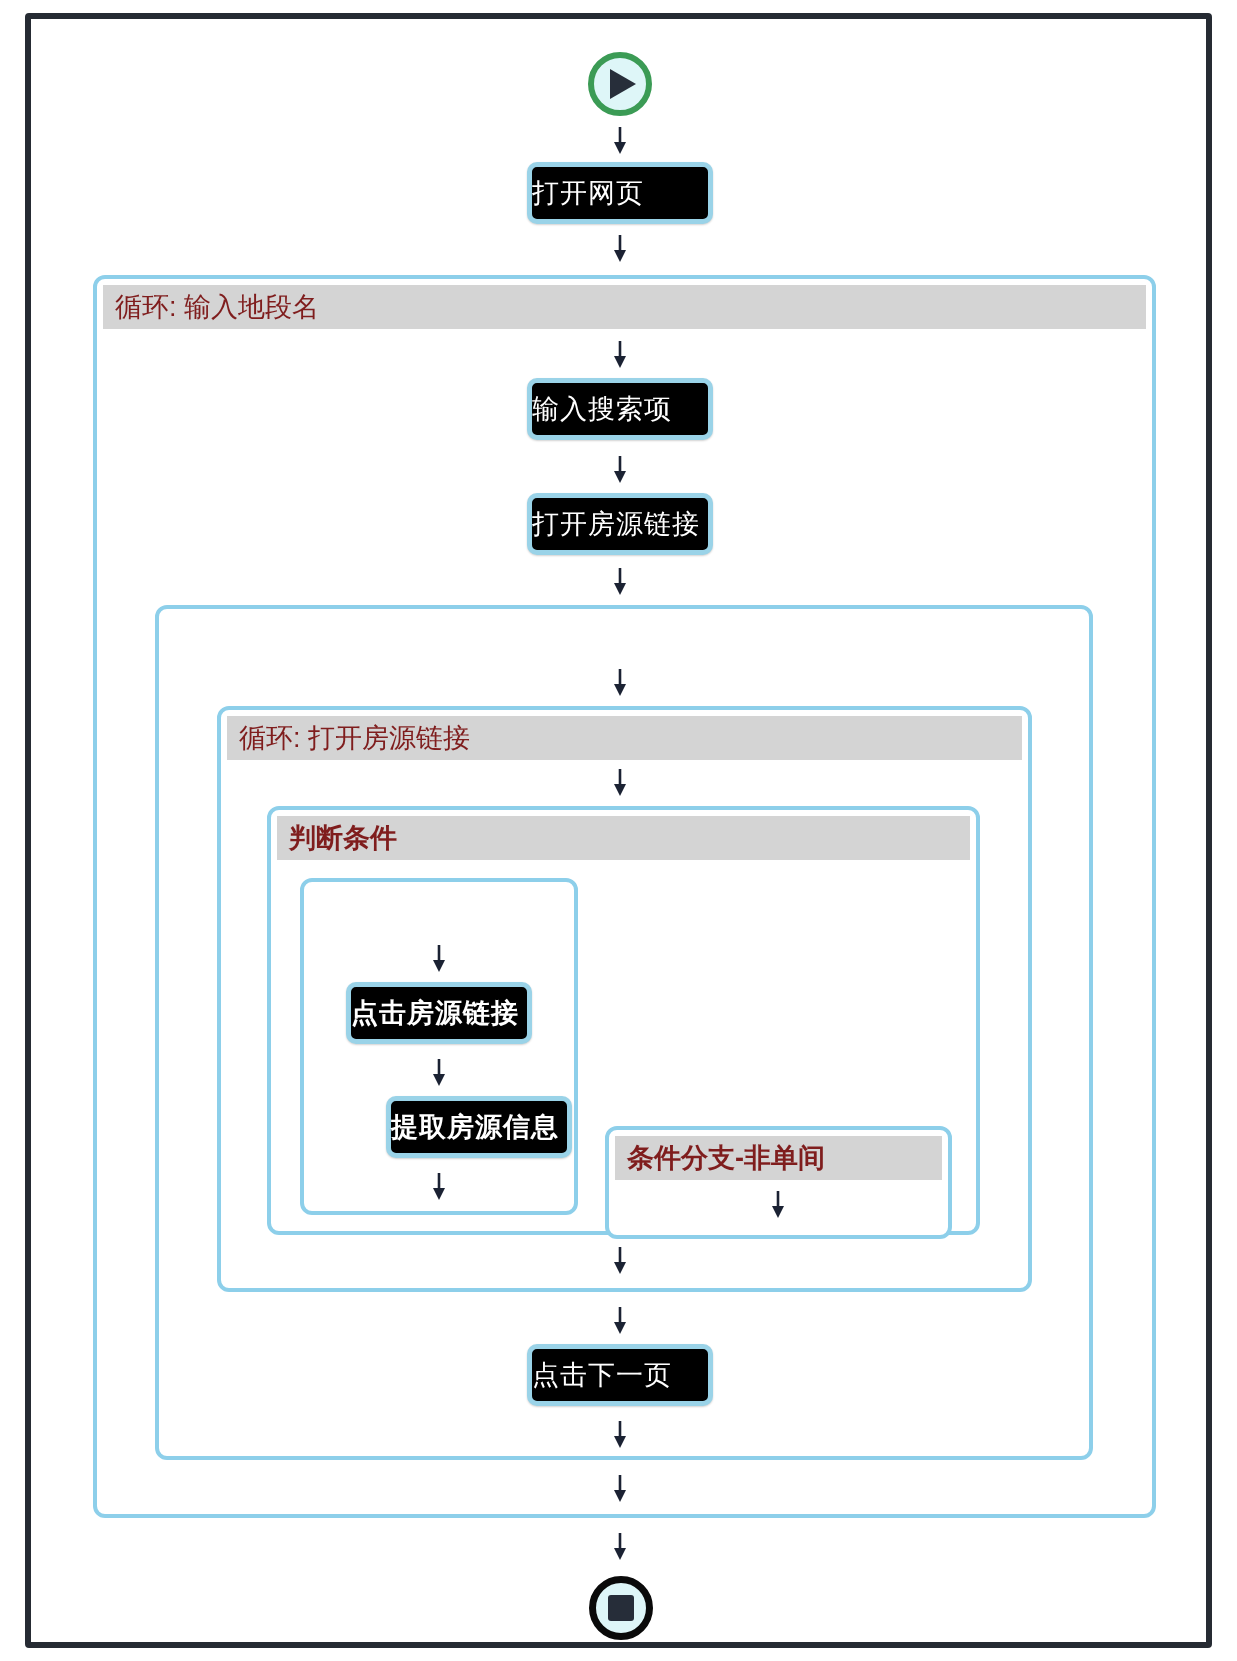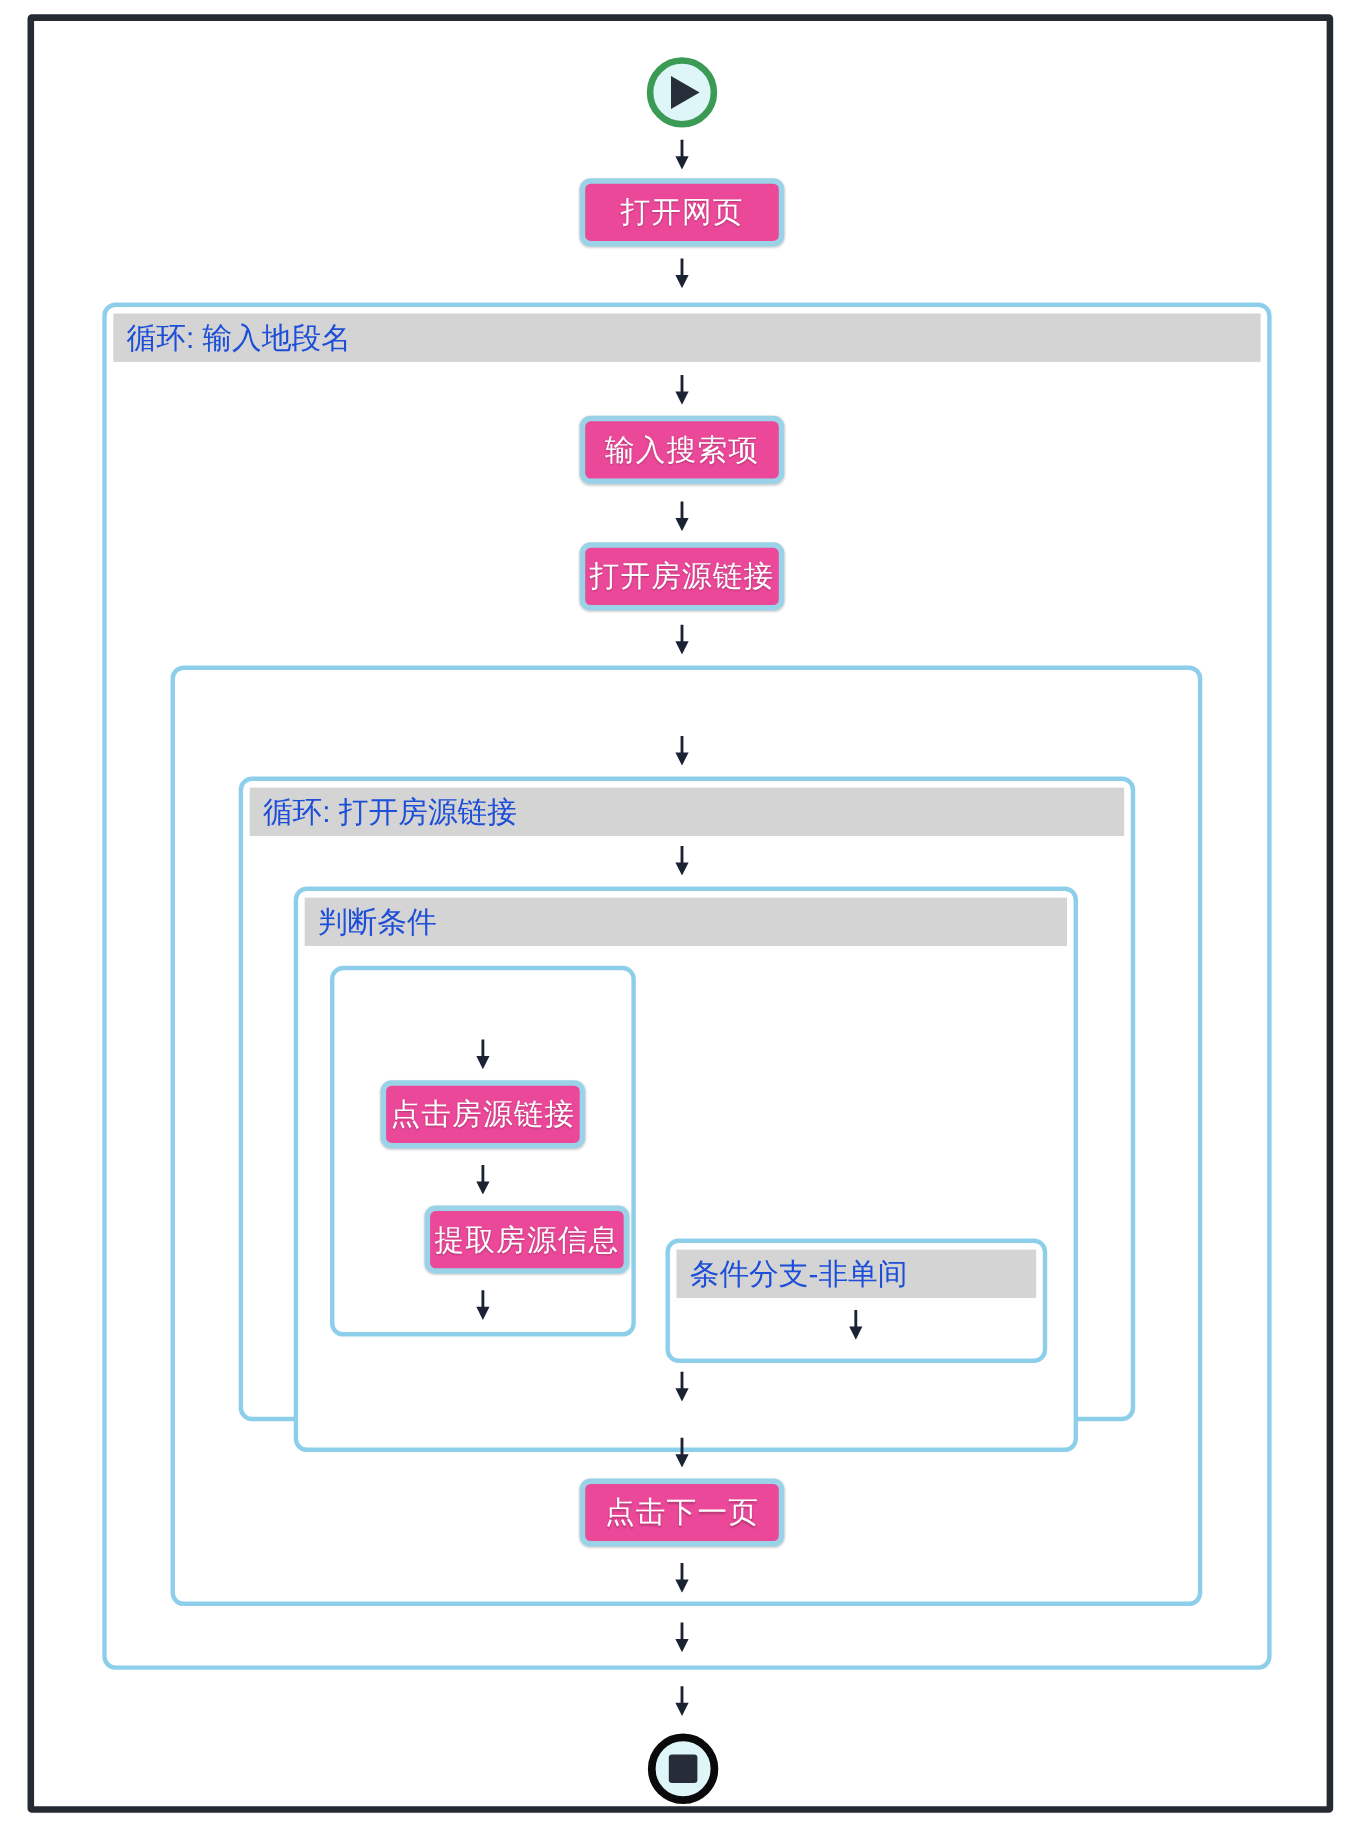--- a/index.html
+++ b/index.html
@@ -7,27 +7,27 @@
         font-family:"Liberation Sans","DejaVu Sans",sans-serif;}
   .frame{position:absolute;left:25px;top:13px;width:1187px;height:1635px;
          border:6px solid #262b33;border-radius:4px;background:#ffffff;box-sizing:border-box;}
   
   .frame>*{position:absolute;}
 
   .loopbox{position:absolute;border:4px solid #8dcfea;border-radius:12px;background:#ffffff;box-sizing:border-box;}
   .loopbox>*{position:absolute;}
 
   .hdr{left:6px;right:6px;top:6px;height:44px;background:#d4d4d4;
-       color:#1d4ed8;font-size:27px;line-height:44px;padding-left:12px;
+       color:#7f1d1d;font-size:27px;line-height:44px;padding-left:12px;
        white-space:nowrap;overflow:hidden;box-sizing:border-box;}
 
   .stepbtn{width:186px;height:62px;box-sizing:border-box;
-           background:#ec4899;border:5px solid #9ad3e8;border-radius:10px;
+           background:#000000;border:5px solid #9ad3e8;border-radius:10px;
            color:#ffffff;font-size:27px;letter-spacing:1px;
-           display:flex;align-items:center;justify-content:center;
+           display:flex;align-items:center;
            text-shadow:0 1px 2px rgba(0,0,0,0.28);
            box-shadow:0 1px 2px rgba(0,0,0,0.18);cursor:pointer;}
 
   .arrow{width:16px;height:28px;}
 
   .terminal{width:64px;height:64px;border-radius:50%;background:#def6f8;
             display:flex;align-items:center;justify-content:center;box-sizing:border-box;cursor:pointer;}
   .start{border:6px solid #3b9b55;}
   .stop{border:7px solid #0a0a0a;}
   .playtri{width:0;height:0;border-left:26px solid #272e3a;
@@ -94,21 +94,21 @@
             <use href="#down-arrow"></use>
           </svg>
 
         <div class="loopbox" style="left:58px;top:97px;width:815px;height:586px;">
           <div class="hdr">循环: 打开房源链接</div>
 
           <svg class="arrow" style="left:391px;top:58px;">
               <use href="#down-arrow"></use>
             </svg>
 
-          <div class="loopbox" style="left:46px;top:96px;width:713px;height:514px;">
+          <div class="loopbox" style="left:46px;top:96px;width:713px;height:429px;font-weight:bold;">
             <div class="hdr">判断条件</div>
 
             <div class="loopbox" style="left:29px;top:68px;width:278px;height:337px;">
 
               <svg class="arrow" style="left:127px;top:62px;">
                   <use href="#down-arrow"></use>
                 </svg>
 
               <div class="stepbtn" style="left:42px;top:100px;">
                 <span>点击房源链接</span>

